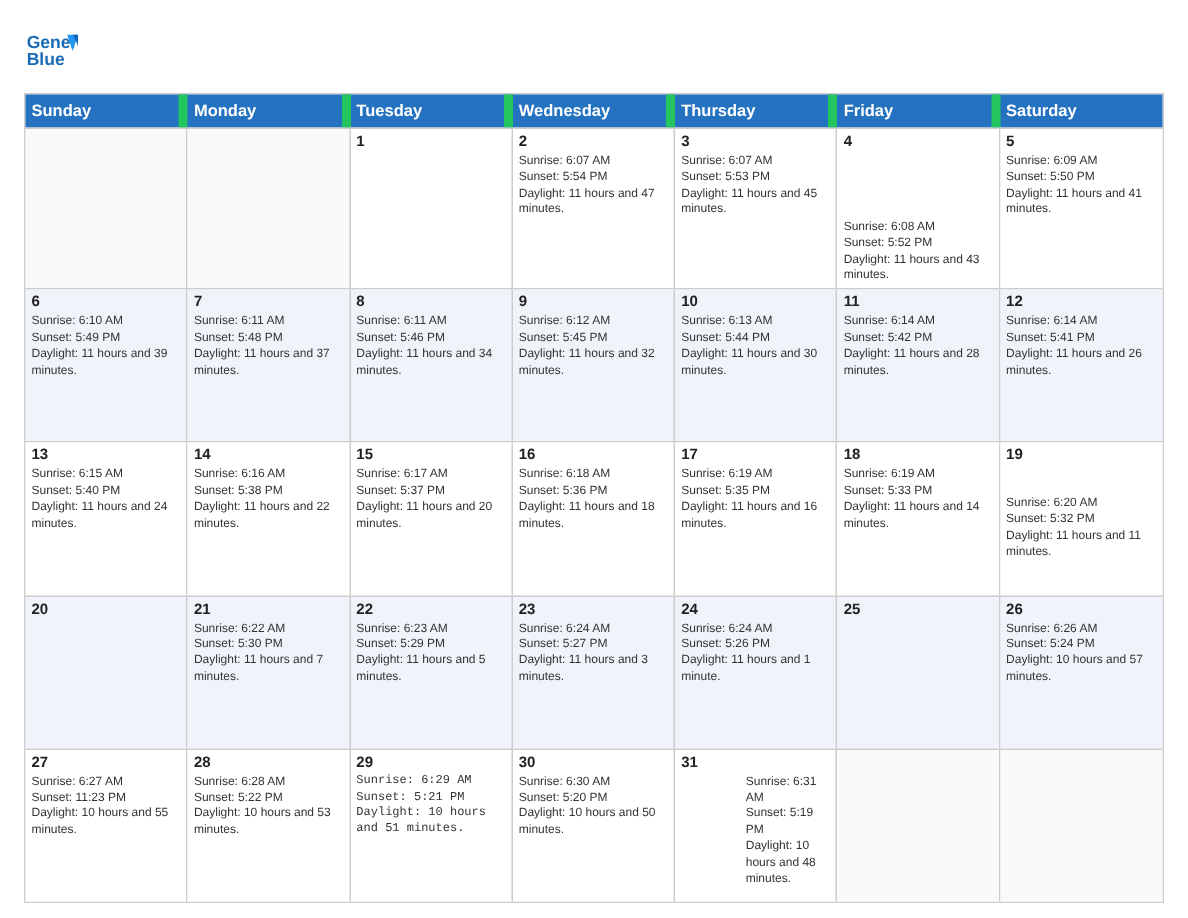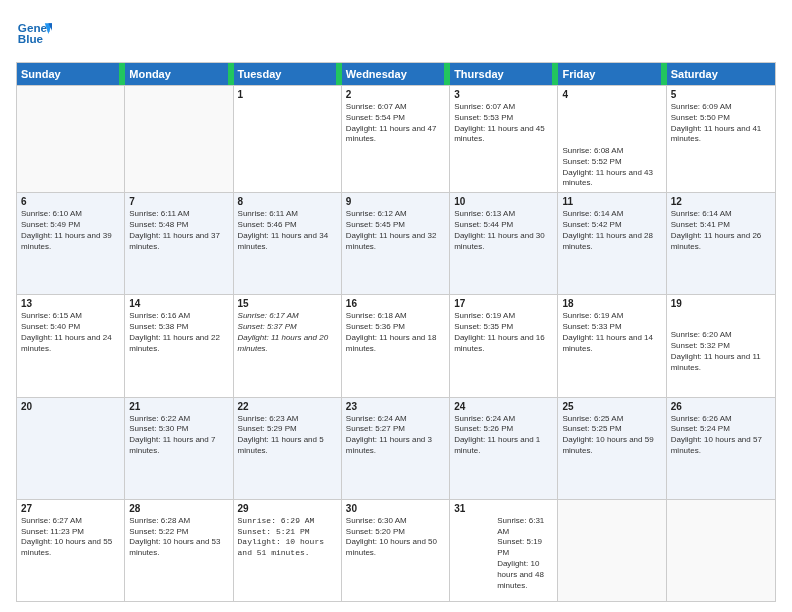--- a/index.html
+++ b/index.html
@@ -214,21 +214,21 @@
 Daylight: 11 hours and 24 minutes.</div>
           </div>
           <div class="cal-cell">
             <div class="day-num">14</div>
             <div class="day-info" style="white-space: pre-line;">Sunrise: 6:16 AM
 Sunset: 5:38 PM
 Daylight: 11 hours and 22 minutes.</div>
           </div>
           <div class="cal-cell">
             <div class="day-num">15</div>
-            <div class="day-info" style="white-space: pre-line; font-style: italic;">Sunrise: 6:17 AM
+            <div class="day-info" style="white-space: pre-line;">Sunrise: 6:17 AM
 Sunset: 5:37 PM
 Daylight: 11 hours and 20 minutes.</div>
           </div>
           <div class="cal-cell">
             <div class="day-num">16</div>
             <div class="day-info" style="white-space: pre-line;">Sunrise: 6:18 AM
 Sunset: 5:36 PM
 Daylight: 11 hours and 18 minutes.</div>
           </div>
           <div class="cal-cell">
@@ -273,23 +273,20 @@
 Daylight: 11 hours and 3 minutes.</div>
           </div>
           <div class="cal-cell alt-row">
             <div class="day-num">24</div>
             <div class="day-info" style="white-space: pre-line;">Sunrise: 6:24 AM
 Sunset: 5:26 PM
 Daylight: 11 hours and 1 minute.</div>
           </div>
           <div class="cal-cell alt-row">
             <div class="day-num">25</div>
-            <div class="day-info" style="white-space: pre-line;">Sunrise: 6:25 AM
-Sunset: 5:25 PM
-Daylight: 10 hours and 59 minutes.</div>
           </div>
           <div class="cal-cell alt-row">
             <div class="day-num">26</div>
             <div class="day-info" style="white-space: pre-line;">Sunrise: 6:26 AM
 Sunset: 5:24 PM
 Daylight: 10 hours and 57 minutes.</div>
           </div>
         </div>
         <div class="cal-row">
           <div class="cal-cell">

